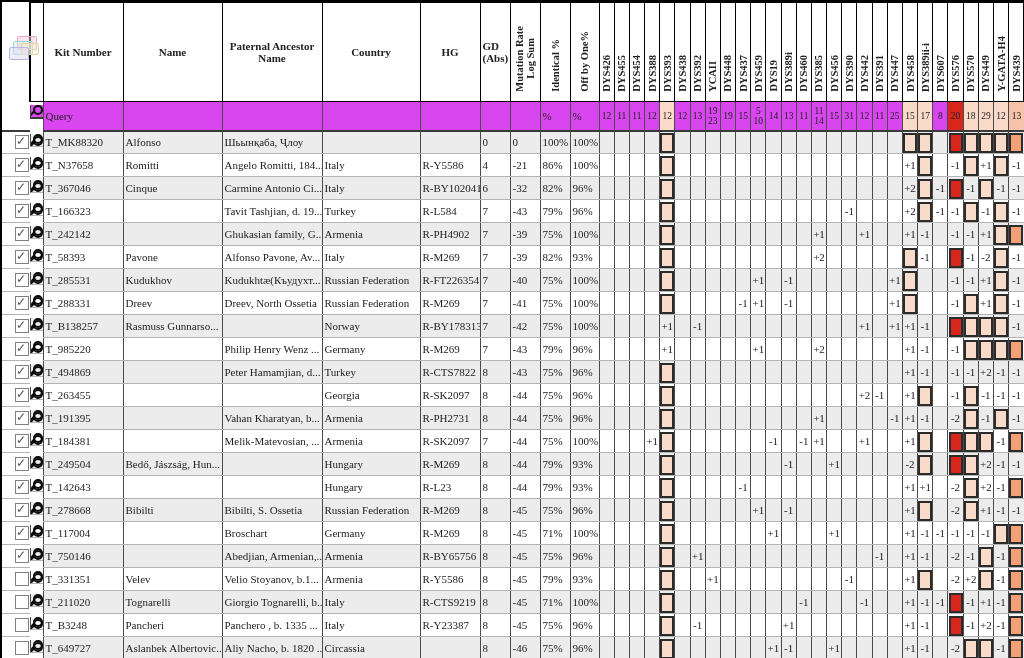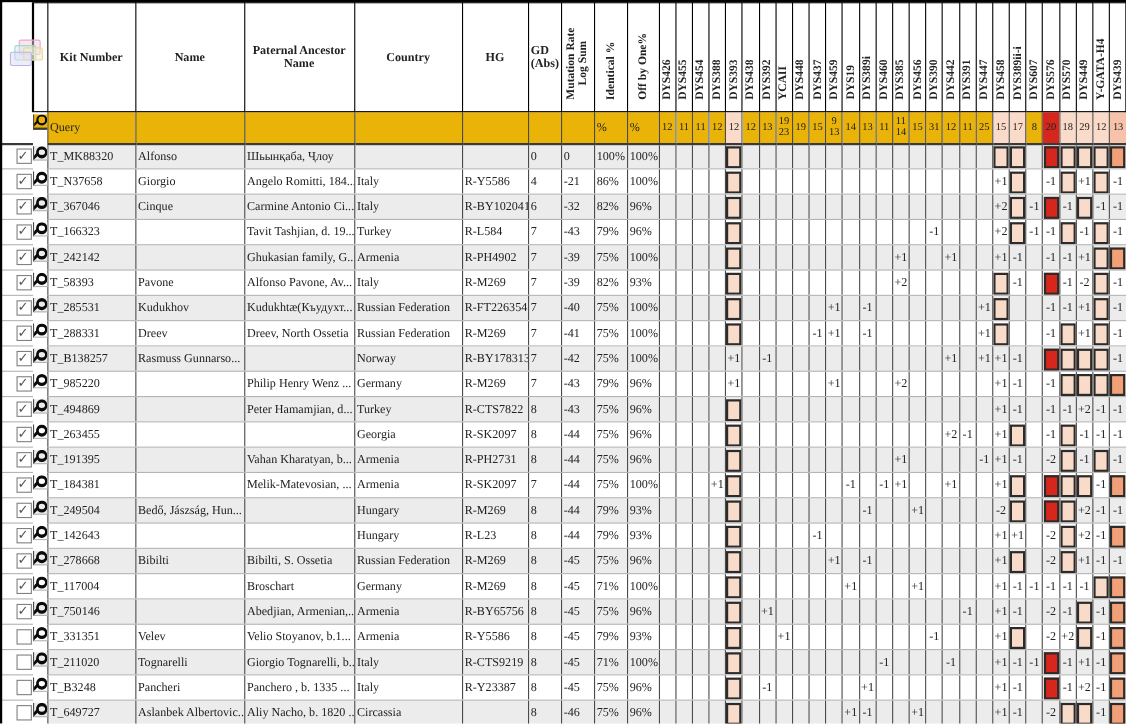--- a/index.html
+++ b/index.html
@@ -17,21 +17,21 @@
   thead th.gutter{border:none;background:#fff;}
   thead th.magcol{border-left:2px solid #000;}
   thead th.hleft{text-align:left;padding-left:2px;white-space:pre-line;line-height:12px;}
   thead th.rot{vertical-align:bottom;text-align:center;}
   .rot-txt{display:inline-block;writing-mode:vertical-rl;transform:rotate(180deg);
            font-weight:bold;font-size:10.5px;line-height:11px;white-space:pre-line;
            margin-bottom:7px;letter-spacing:0px;}
 
   
   tr.query{height:29px;}
-  tr.query td{border-left:1px solid #4a4a4a;border-bottom:2px solid #3a3a3a;font-size:11px;background:#eab308;}
+  tr.query td{border-left:1px solid #4a4a4a;border-bottom:2px solid #3a3a3a;font-size:11px;background:#d946ef;}
   tr.data{height:23px;}
   tr.data td{border-left:1px solid #4a4a4a;border-bottom:1px solid #b4b4b4;font-size:11px;}
   tr.data.odd td{background:#ececec;}
   tr.data.even td{background:#fff;}
   td.gutter{border-left:none !important;background:#fff !important;text-align:right;padding-right:1px;}
   td.txt{text-align:left;padding-left:2px;}
   td.mark{text-align:center;font-size:10px;padding:0;}
   tr.query td.mark{font-size:9.5px;line-height:10px;white-space:normal;text-align:center;}
   tr.query td.qlabel{text-align:left;padding-left:2px;}
 
@@ -175,21 +175,21 @@
           <td class="mark">12</td>
           <td class="mark">11</td>
           <td class="mark">11</td>
           <td class="mark">12</td>
           <td class="mark" style="background: rgb(250, 219, 201);">12</td>
           <td class="mark">12</td>
           <td class="mark">13</td>
           <td class="mark">19 23</td>
           <td class="mark">19</td>
           <td class="mark">15</td>
-          <td class="mark">9 13</td>
+          <td class="mark">5 10</td>
           <td class="mark">14</td>
           <td class="mark">13</td>
           <td class="mark">11</td>
           <td class="mark">11 14</td>
           <td class="mark">15</td>
           <td class="mark">31</td>
           <td class="mark">12</td>
           <td class="mark">11</td>
           <td class="mark">25</td>
           <td class="mark" style="background: rgb(250, 219, 201);">15</td>
@@ -255,21 +255,21 @@
             <div class="box" style="background: rgb(249, 219, 201);"></div>
           </td>
           <td class="mark">
             <div class="box" style="background: rgb(241, 160, 119);"></div>
           </td>
         </tr>
         <tr class="data even">
           <td class="gutter"><span class="cb on"></span></td>
           <td class="mag"><span class="mag"></span></td>
           <td class="txt">T_N37658</td>
-          <td class="txt">Giorgio</td>
+          <td class="txt">Romitti</td>
           <td class="txt">Angelo Romitti, 184...</td>
           <td class="txt">Italy</td>
           <td class="txt">R-Y5586</td>
           <td class="txt">4</td>
           <td class="txt">-21</td>
           <td class="txt">86%</td>
           <td class="txt">100%</td>
           <td class="mark"></td>
           <td class="mark"></td>
           <td class="mark"></td>

